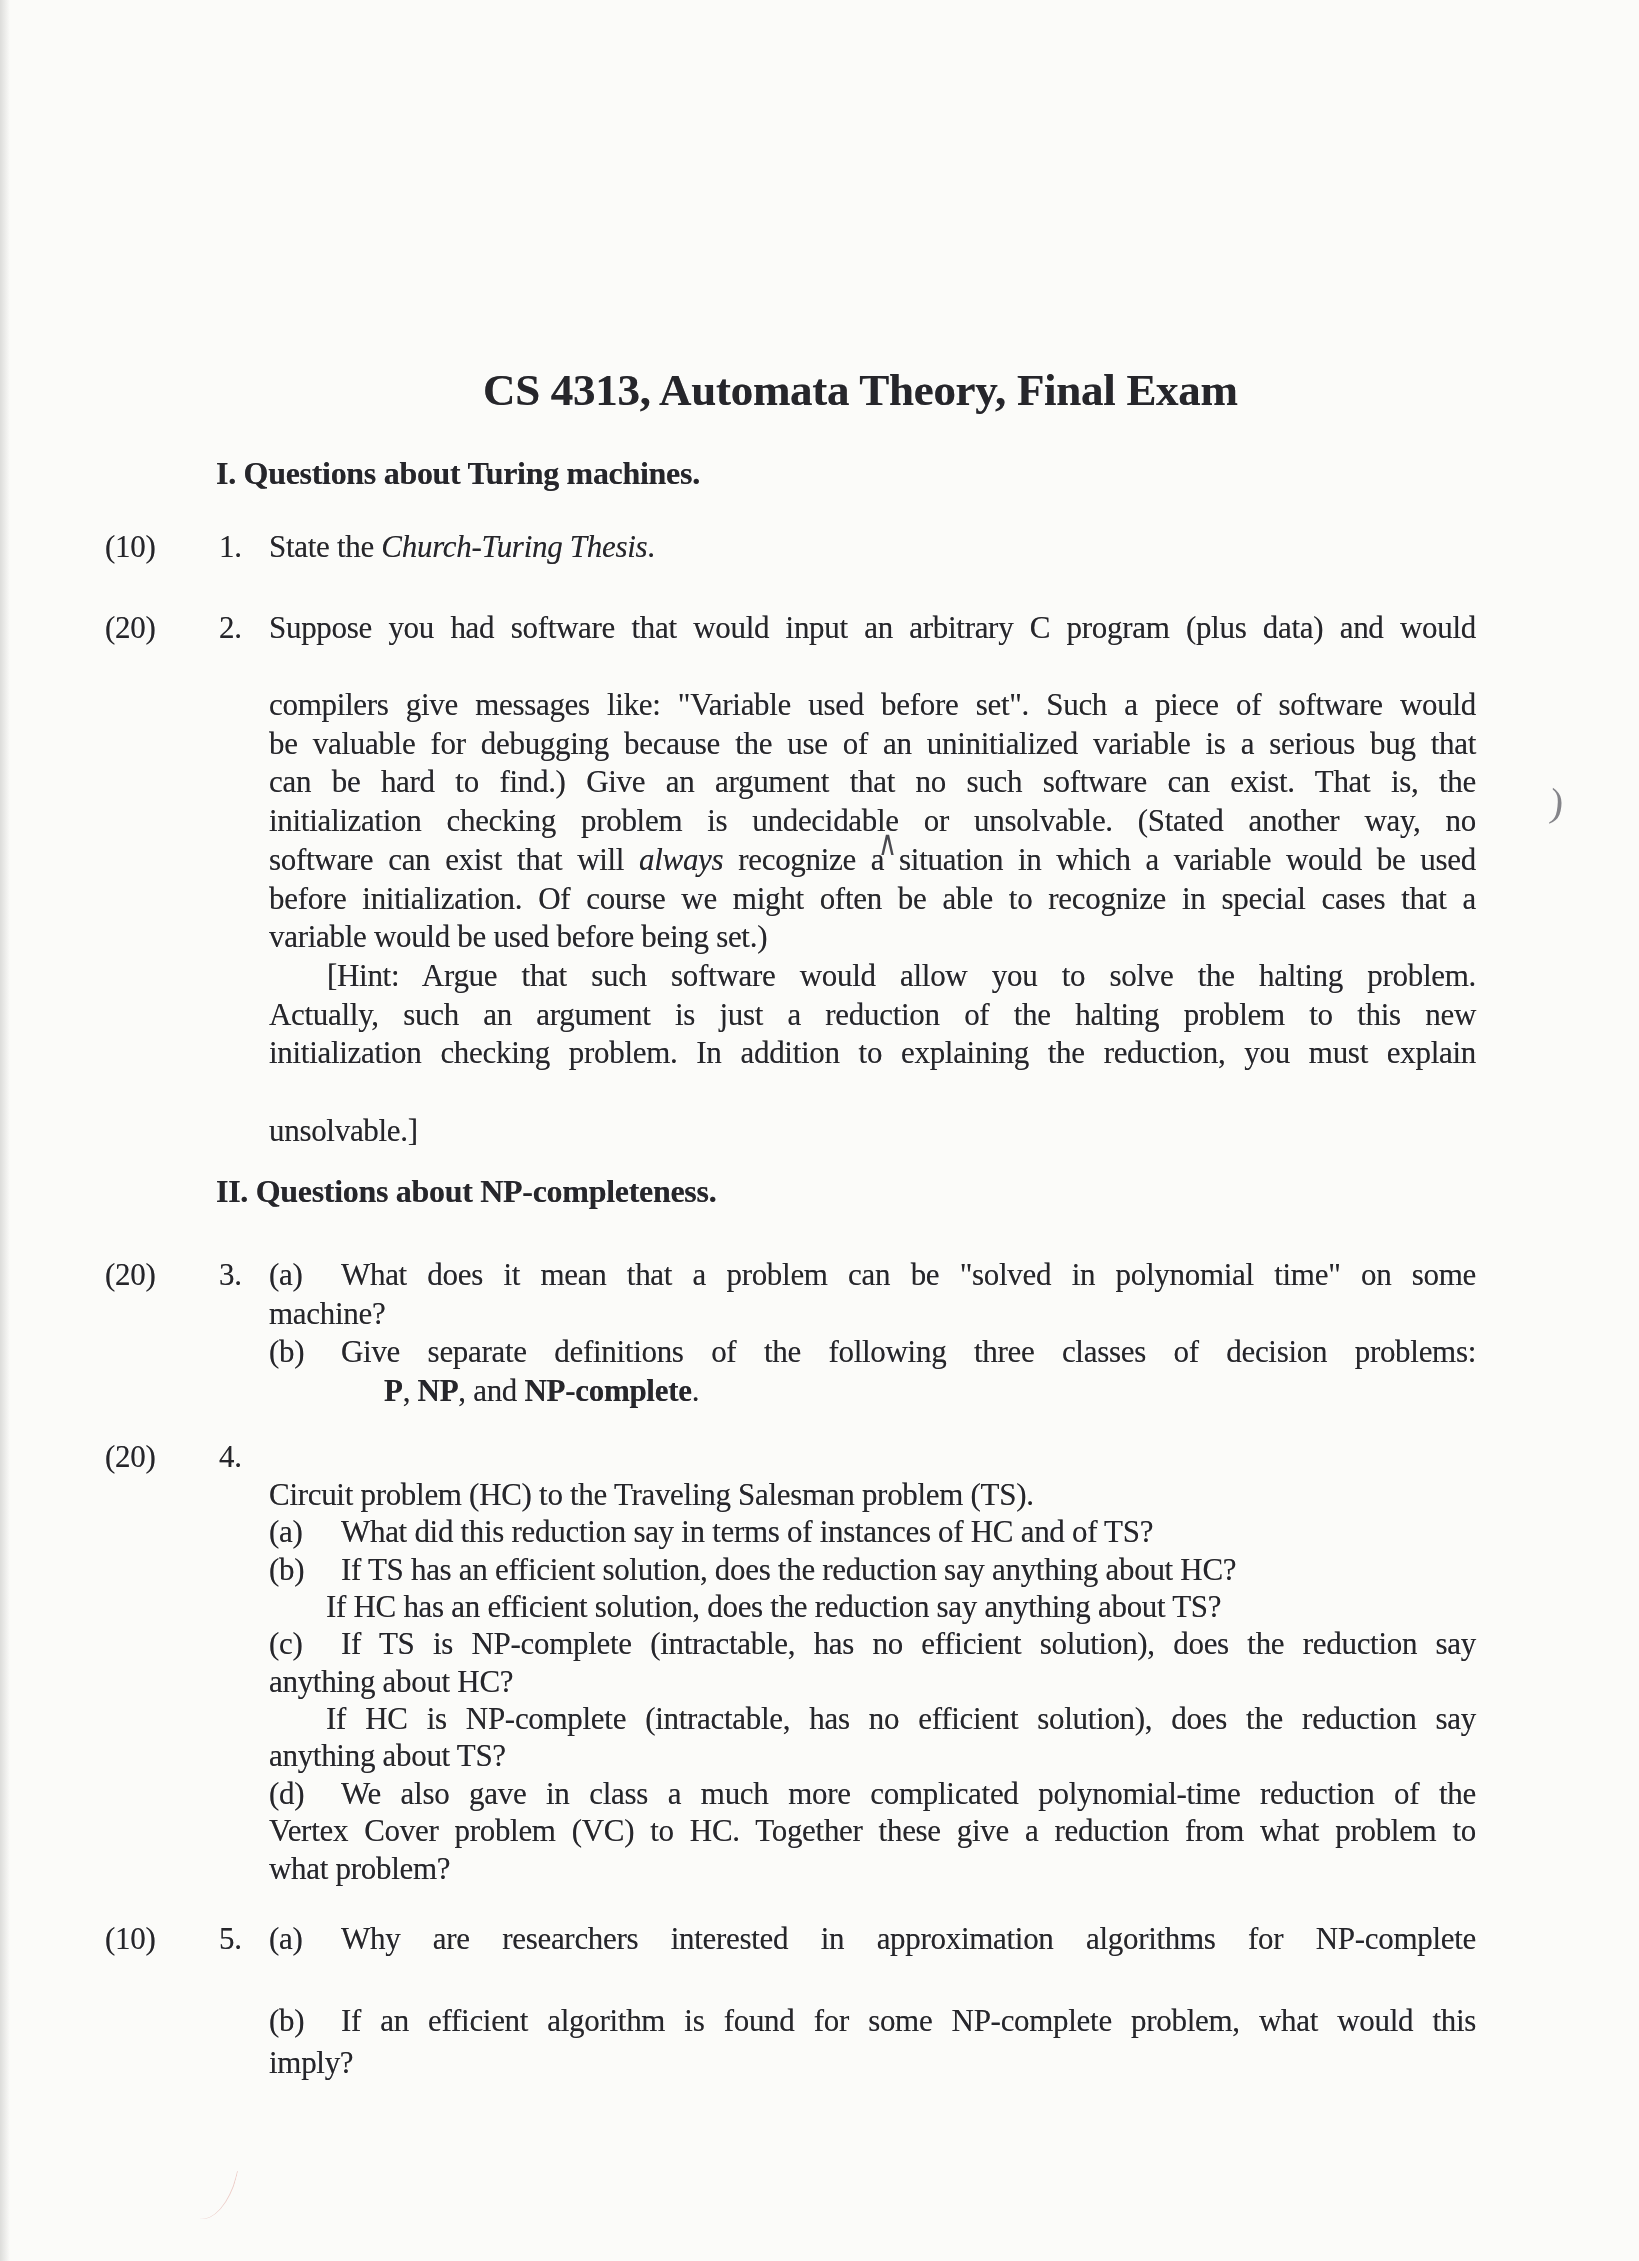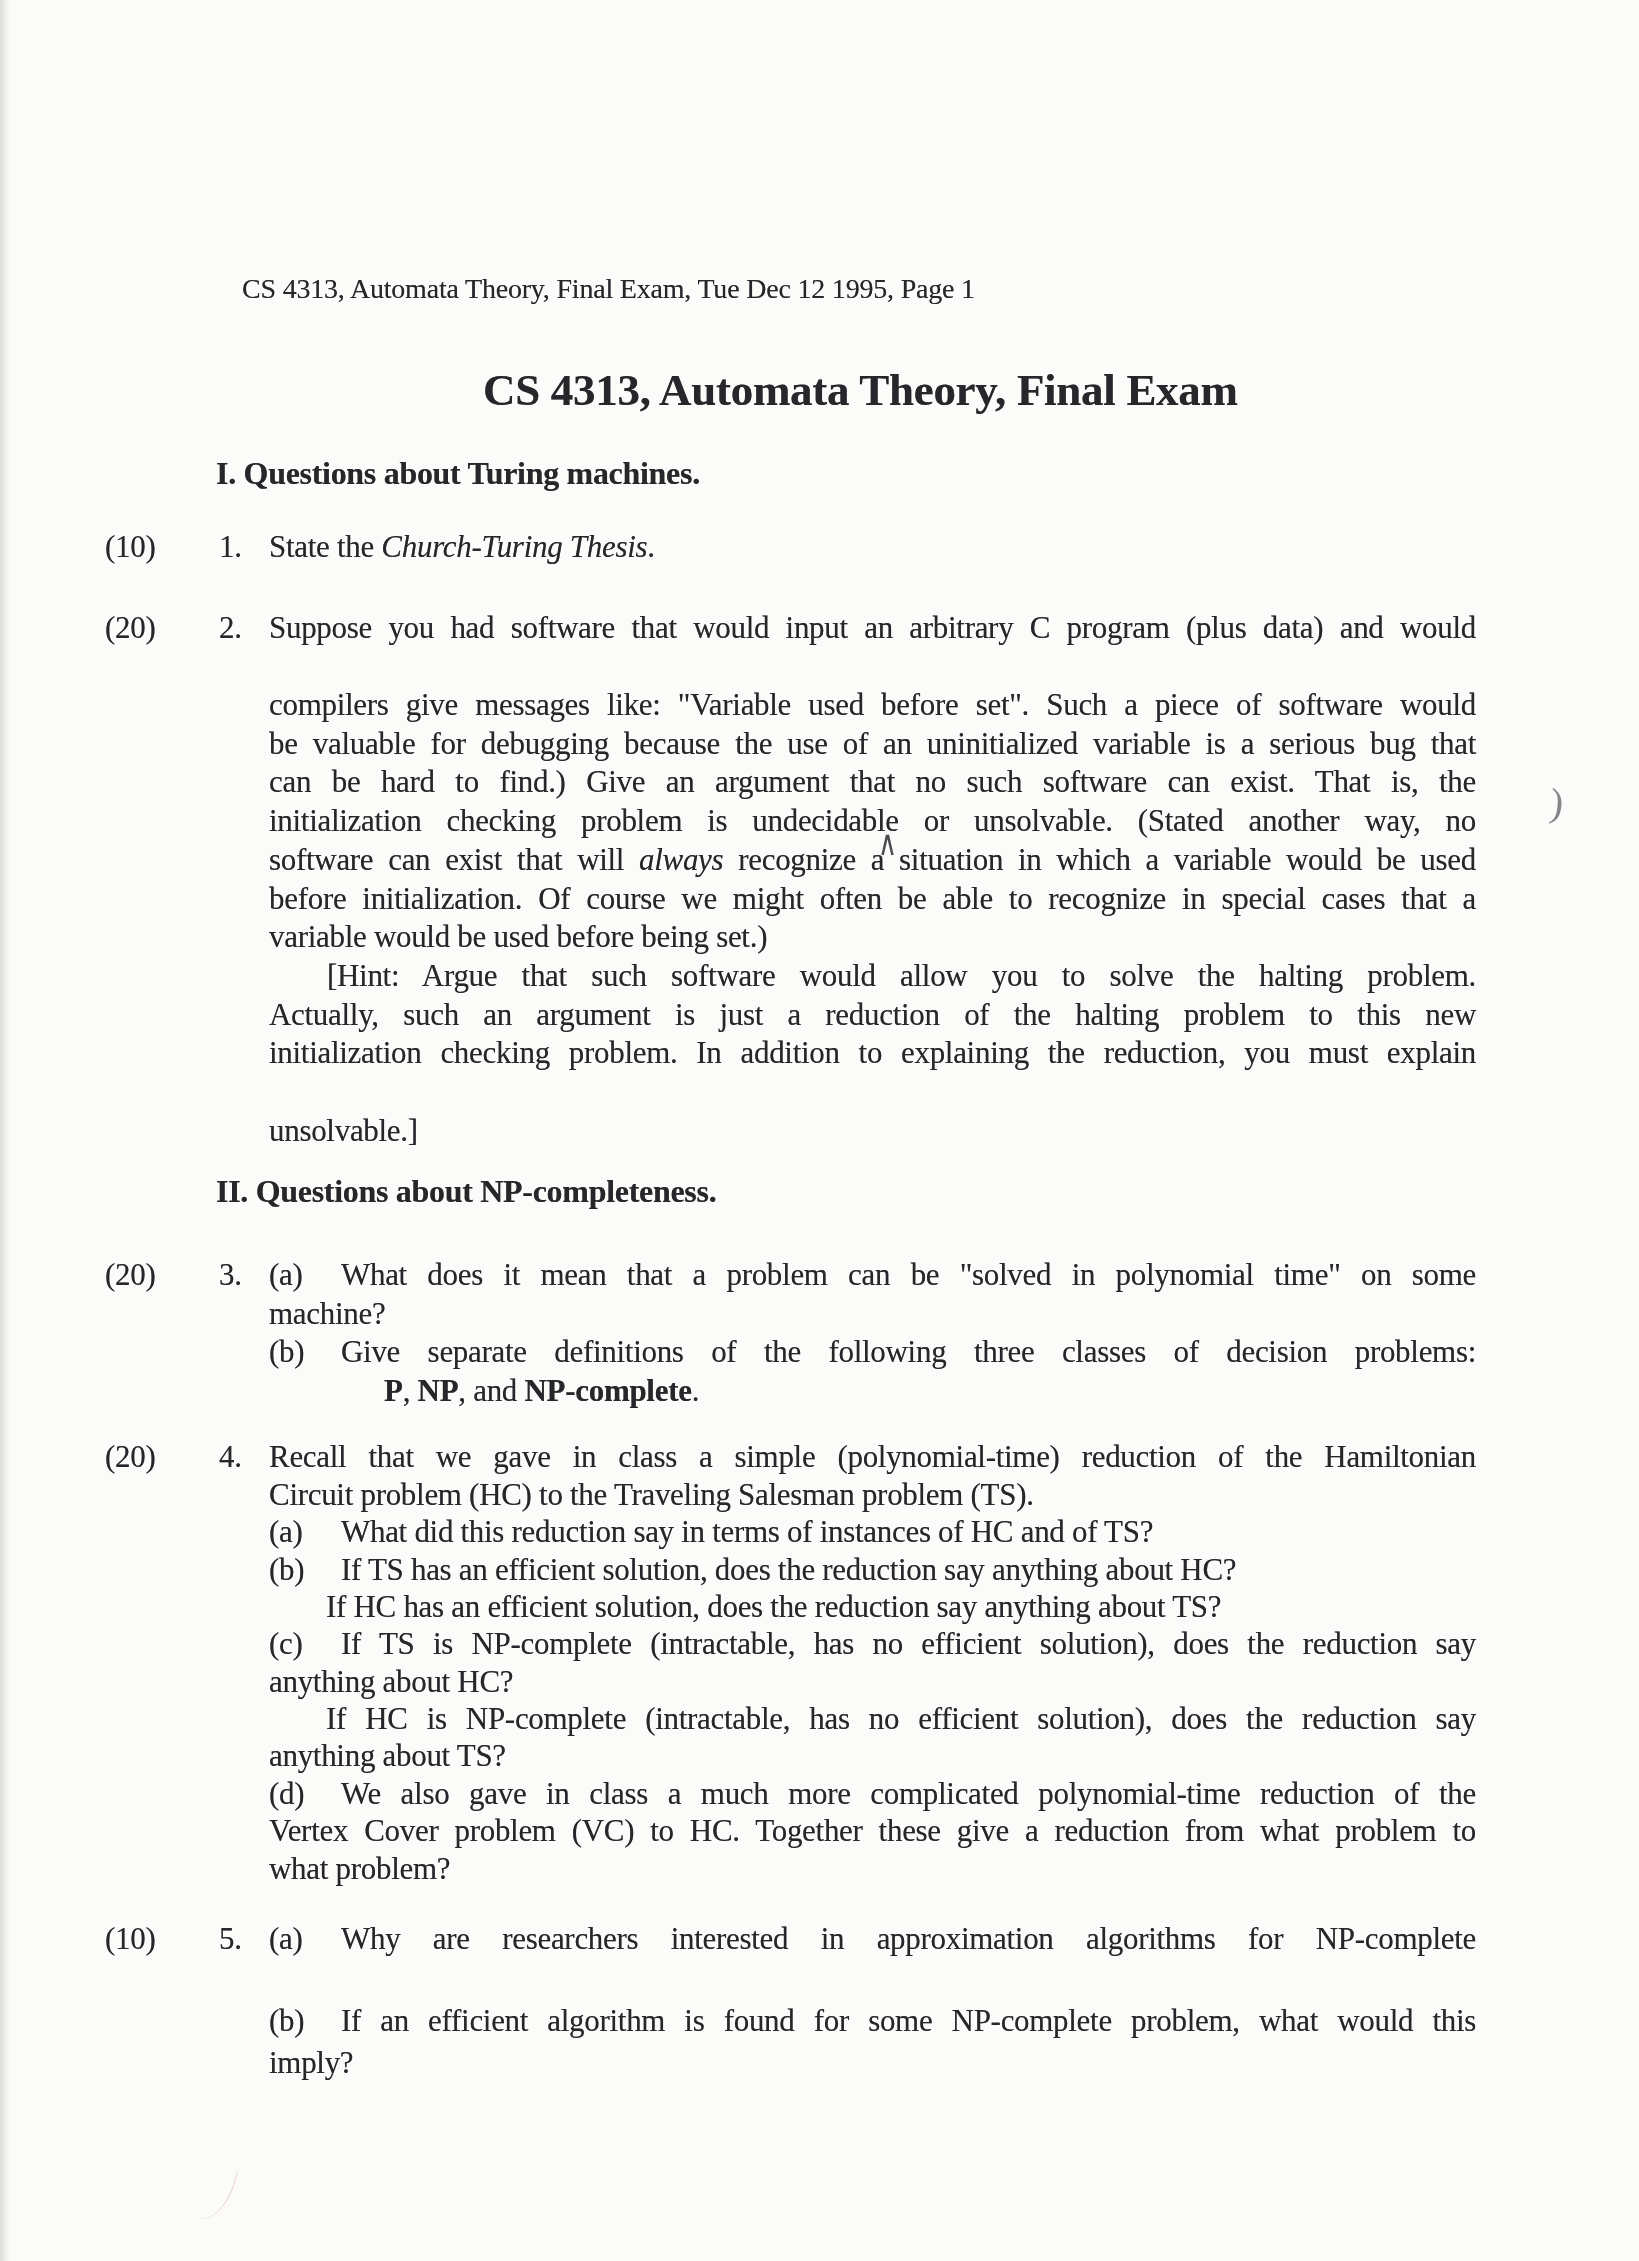--- a/index.html
+++ b/index.html
@@ -67,21 +67,20 @@
     border-radius:0 0 70% 30%/0 0 90% 40%;
     transform:rotate(14deg);
   }
 </style>
 </head>
 <body>
 
 <div class="page">
   <div class="edge-left"></div>
 
-  <div class="header-line">CS 4313, Automata Theory, Final Exam, Tue Dec 12 1995, Page 1</div>
 
   <div class="exam-title">CS 4313, Automata Theory, Final Exam</div>
 
   <div class="section-heading" style="top:455px">I. Questions about Turing machines.</div>
 
   <div class="points" style="top:529px">(10)</div>
   <div class="qnum" style="top:529px">1.</div>
   <div class="line" style="top:529px"><span>State the </span><span class="i">Church-Turing Thesis</span><span>.</span></div>
 
   <div class="points" style="top:610px">(20)</div>
@@ -106,21 +105,20 @@
 
   <div class="points" style="top:1257px">(20)</div>
   <div class="qnum" style="top:1257px">3.</div>
   <div class="line just" style="top:1257px"><span class="lbl">(a)</span><span>What does it mean that a problem can be "solved in polynomial time" on some</span></div>
   <div class="line" style="top:1296px">machine?</div>
   <div class="line just" style="top:1334px"><span class="lbl">(b)</span><span>Give separate definitions of the following three classes of decision problems:</span></div>
   <div class="classes-line"><span class="b">P</span><span>, </span><span class="b">NP</span><span>, and </span><span class="b">NP-complete</span><span>.</span></div>
 
   <div class="points" style="top:1439px">(20)</div>
   <div class="qnum" style="top:1439px">4.</div>
-  <div class="line just" style="top:1439px">Recall that we gave in class a simple (polynomial-time) reduction of the Hamiltonian</div>
   <div class="line" style="top:1477px">Circuit problem (HC) to the Traveling Salesman problem (TS).</div>
   <div class="line" style="top:1514px"><span class="lbl">(a)</span><span>What did this reduction say in terms of instances of HC and of TS?</span></div>
   <div class="line" style="top:1552px"><span class="lbl">(b)</span><span>If TS has an efficient solution, does the reduction say anything about HC?</span></div>
   <div class="line ind88" style="top:1589px">If HC has an efficient solution, does the reduction say anything about TS?</div>
   <div class="line just" style="top:1626px"><span class="lbl">(c)</span><span>If TS is NP-complete (intractable, has no efficient solution), does the reduction say</span></div>
   <div class="line" style="top:1664px">anything about HC?</div>
   <div class="line just ind88" style="top:1701px">If HC is NP-complete (intractable, has no efficient solution), does the reduction say</div>
   <div class="line" style="top:1738px">anything about TS?</div>
   <div class="line just" style="top:1776px"><span class="lbl">(d)</span><span>We also gave in class a much more complicated polynomial-time reduction of the</span></div>
   <div class="line just" style="top:1813px">Vertex Cover problem (VC) to HC.  Together these give a reduction from what problem to</div>

